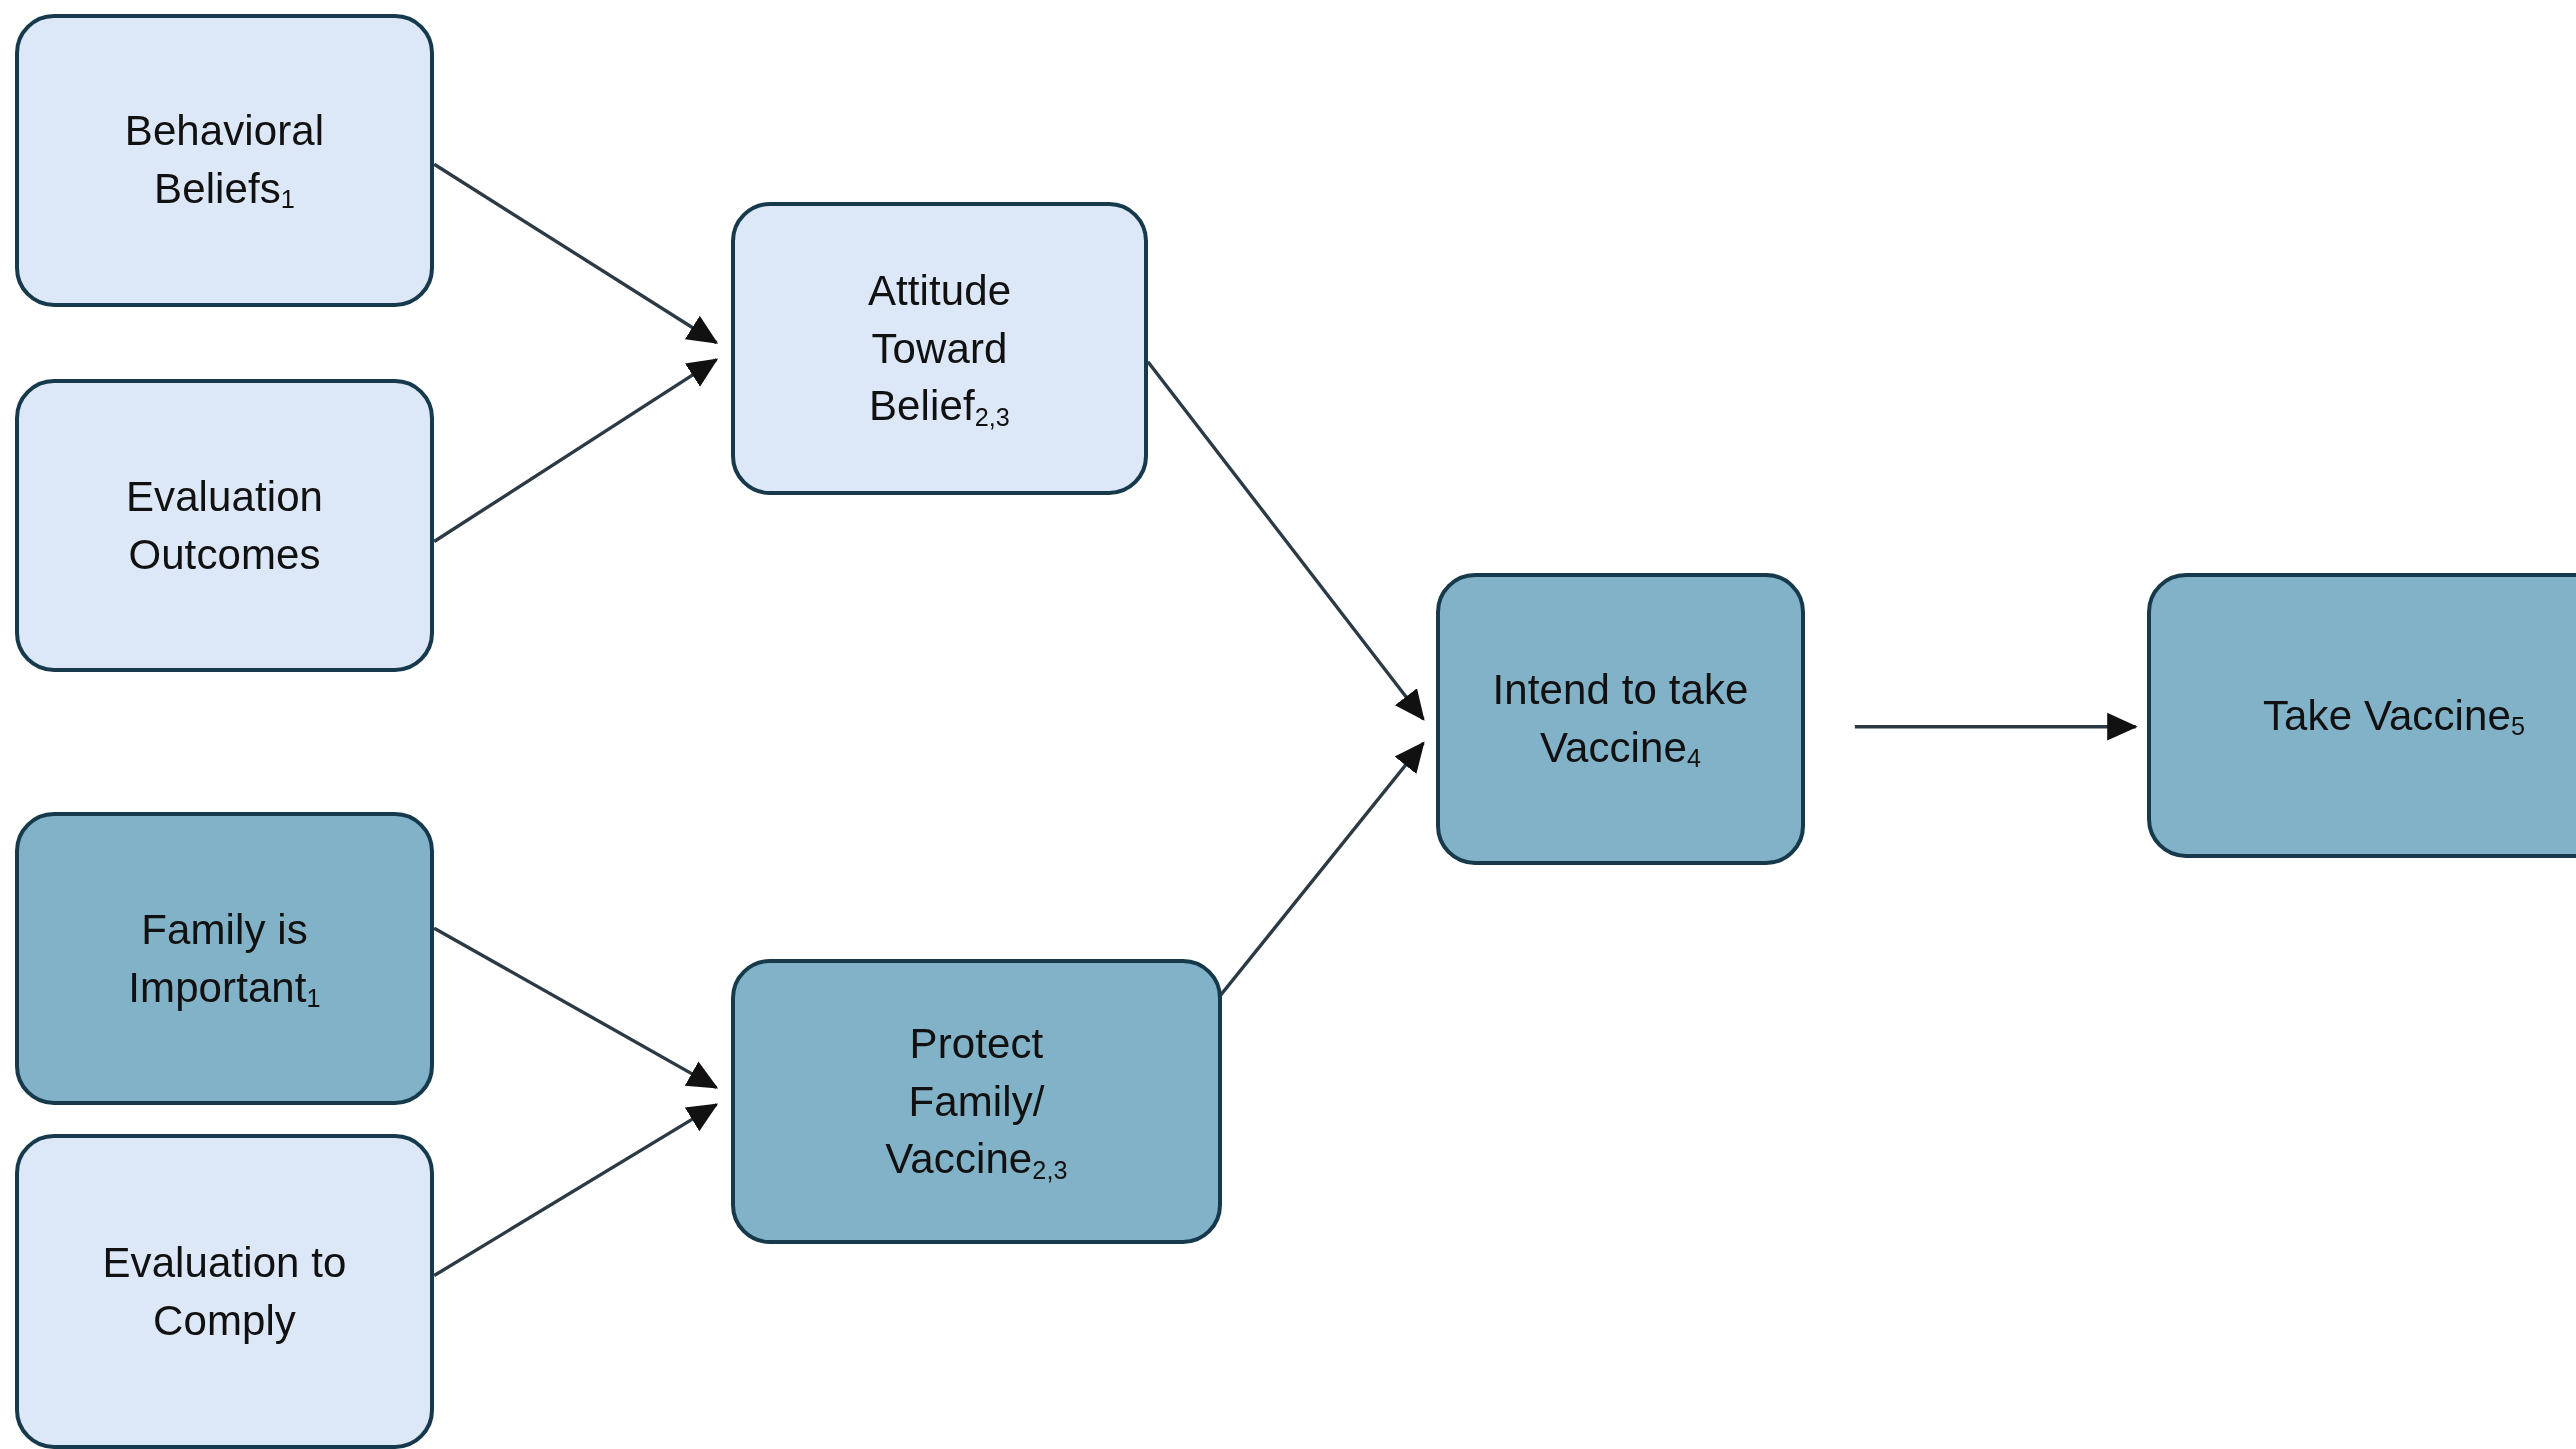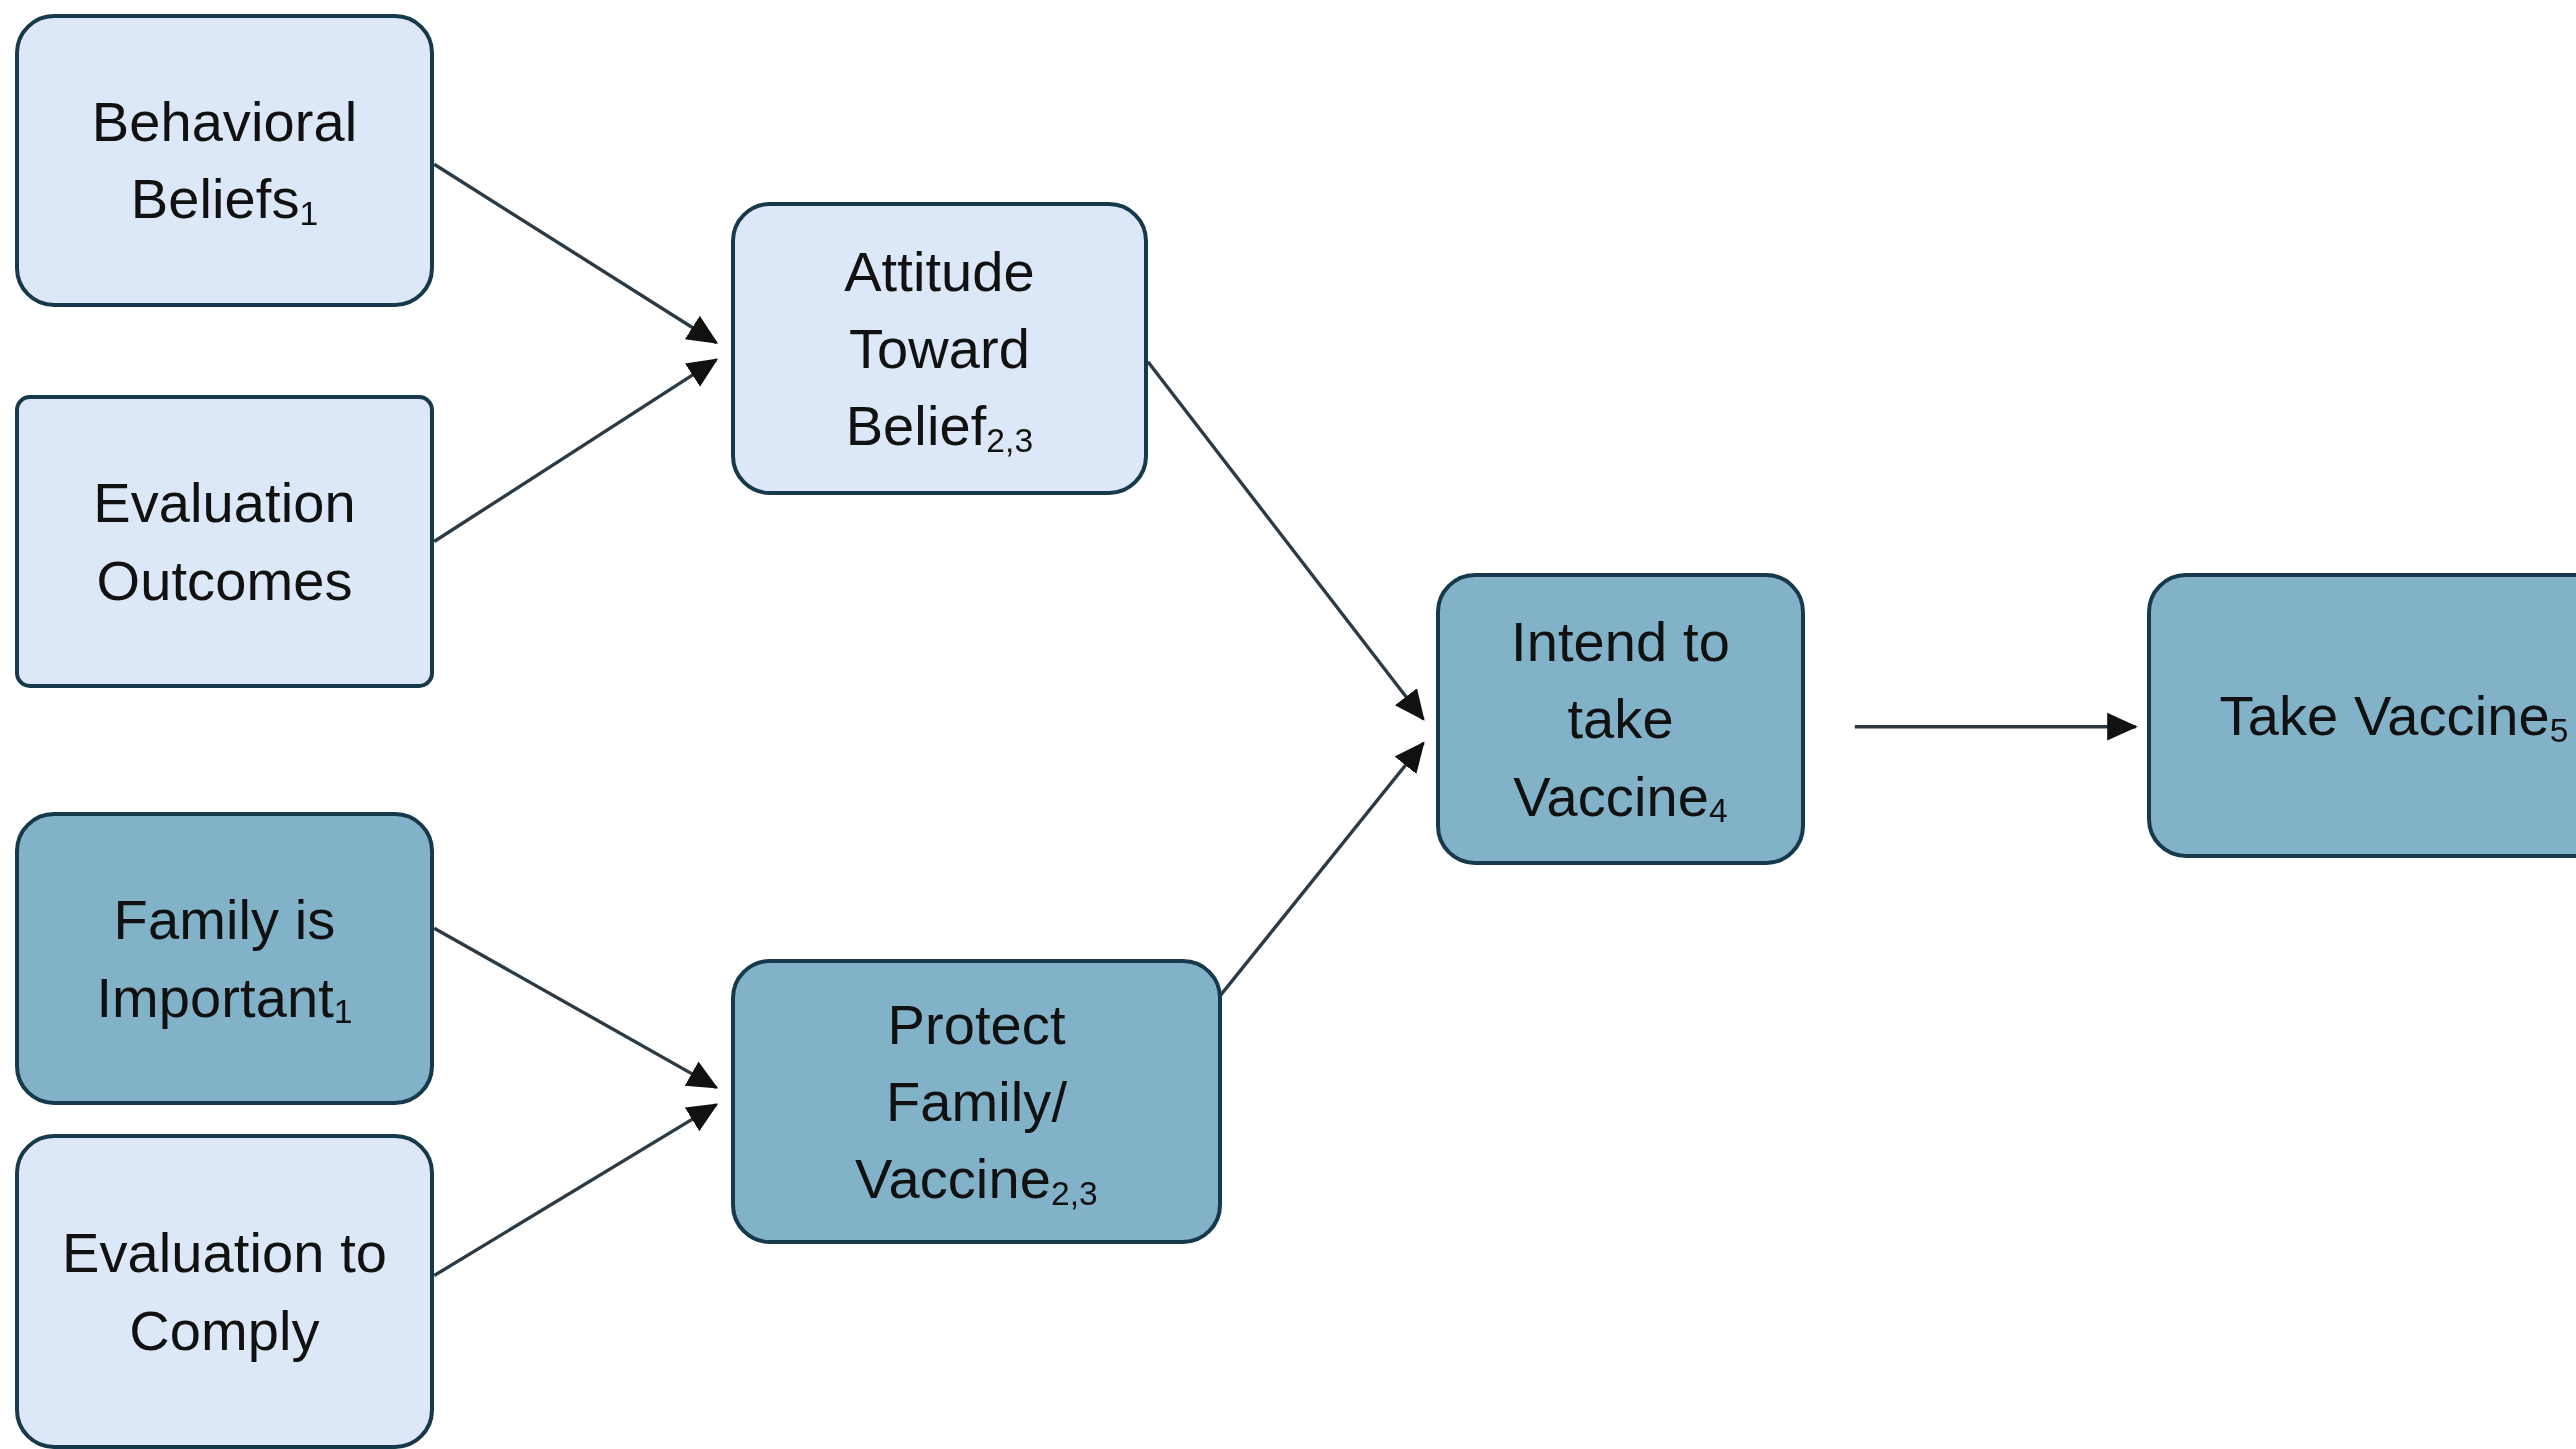--- a/index.html
+++ b/index.html
@@ -27,21 +27,21 @@
   .node {
     position: absolute;
     box-sizing: border-box;
     border: 4.1px solid #16394b;
     border-radius: 39px;
     display: flex;
     align-items: center;
     justify-content: center;
     text-align: center;
     color: #111111;
-    font-size: 56px;
+    font-size: 42px;
     line-height: 1.38;
     letter-spacing: 0.1px;
     padding: 6.8px 17.6px;
   }
   .node.light { background: #dce8f7; }
   .node.dark  { background: #81b2c8; }
   .node-label {
     display: block;
     white-space: pre-line;
   }
@@ -73,21 +73,21 @@
         <line x1="1692" y1="1600" x2="2098" y2="1095" stroke="#2b3a44" stroke-width="5" marker-end="url(#arrowhead)"></line>
         <line x1="2734" y1="1071" x2="3148" y2="1071" stroke="#2b3a44" stroke-width="5" marker-end="url(#arrowhead)"></line>
       </g>
   </svg>
 
   <div id="nodes-group">
       <div class="node light" style="left: 15px; top: 13.6px; width: 419px; height: 293px;">
         <span class="node-label">Behavioral
 Beliefs<sub>1</sub></span>
       </div>
-      <div class="node light" style="left: 15px; top: 395px; width: 419px; height: 293px; border-radius: 15px;">
+      <div class="node light" style="left: 15px; top: 379px; width: 419px; height: 293px;">
         <span class="node-label">Evaluation
 Outcomes</span>
       </div>
       <div class="node dark" style="left: 15px; top: 779px; width: 419px; height: 293px; margin-top: 33px;">
         <span class="node-label">Family is
 Important<sub>1</sub></span>
       </div>
       <div class="node light" style="left: 15px; top: 1134px; width: 419px; height: 315px;">
         <span class="node-label">Evaluation to
 Comply</span>

